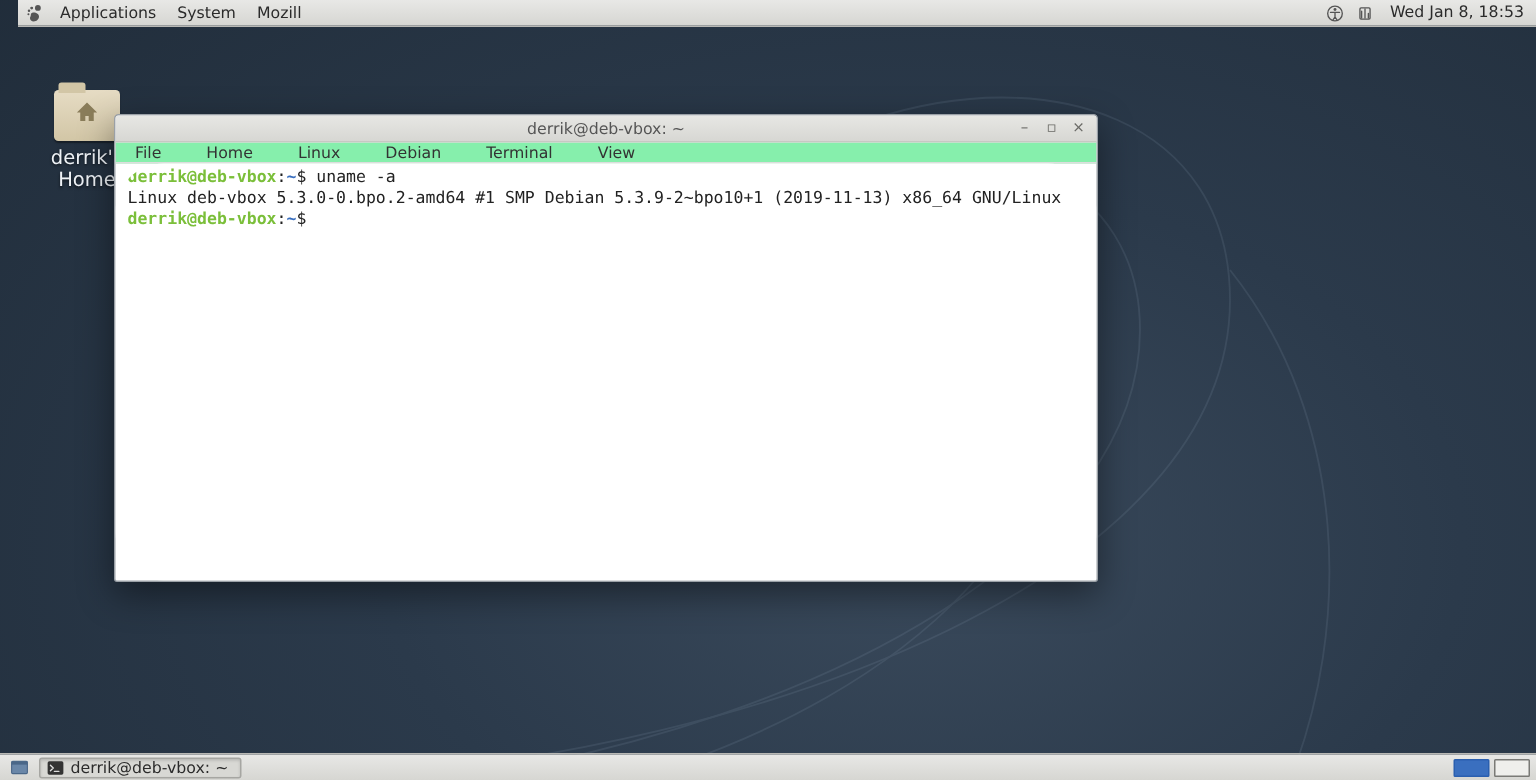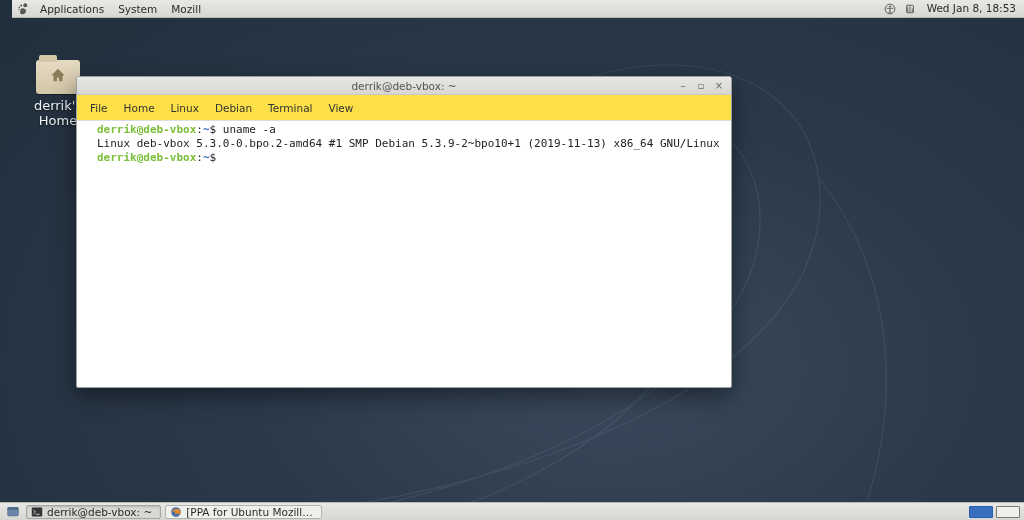--- a/index.html
+++ b/index.html
@@ -58,27 +58,27 @@
   .titlebar {
     height: 18px; background: linear-gradient(#e7e7e4, #d7d7d3);
     border-bottom: 1px solid #c7c7c3;
     display: flex; align-items: center; position: relative;
     font-size: 10.5px; color: #555;
   }
   .titlebar .title { position: absolute; left: 0; right: 0; text-align: center; pointer-events: none; }
   .titlebar .controls { margin-left: auto; display: flex; gap: 6px; padding-right: 6px; }
   .titlebar .controls .wbtn { width: 12px; height: 12px; display:flex; align-items:center; justify-content:center; color:#6a6a66; font-size:10px; cursor:pointer; }
   .menubar {
-    height: 26px; background: #fde047; border-bottom: 1px solid #ddd;
+    height: 14px; background: #86efac; border-bottom: 1px solid #ddd;
     display: flex; align-items: center; font-size: 10.5px; color: #333;
-    padding: 0 6px; gap: 2px;
+    padding: 0 6px; gap: 16px;
   }
   .menubar .mi { padding: 2px 7px; cursor: pointer; }
   .termbody {
-    flex: 1; background: #fff; padding: 2px 20px;
+    flex: 1; background: #fff; padding: 2px 8px;
     font-family: "DejaVu Sans Mono", monospace; font-size: 11px; line-height: 14px;
     color: #222; white-space: pre; overflow: hidden; border-radius: 32px;
   }
   .termbody .u { color: #7bbf3a; font-weight: bold; }
   .termbody .p { color: #3a6fbf; font-weight: bold; }
 
   
   .bottom-panel {
     position: absolute; left: 0; right: 0; bottom: 0; height: 18px;
     background: linear-gradient(#e8e8e6, #d6d6d2);
@@ -195,29 +195,20 @@
   <div id="tasks" style="display:flex;gap:4px;">
       <div class="task active">
         <span class="ico">
           <svg viewBox="0 0 16 16" width="12" height="12">
             <rect x="1" y="2" width="14" height="12" rx="1.5" fill="#333"></rect>
             <path d="M3.5 5.5 6 8l-2.5 2.5M7 11h4" stroke="#ddd" stroke-width="1.2" fill="none" stroke-linecap="round"></path>
           </svg>
         </span>
         <span class="lbl">derrik@deb-vbox: ~</span>
       </div>
-      <div class="task">
-        <span class="ico">
-          <svg viewBox="0 0 16 16" width="12" height="12">
-            <circle cx="8" cy="8" r="6.5" fill="#4a6ea9"></circle>
-            <path d="M2 10c1-5 5-7 9-6 3 .8 4 5 2 8-1-2-3-1-3-3 0 2-2 1-3 2-1-2 0-3 1-4-3 0-5 1-6 3z" fill="#e08b2c"></path>
-          </svg>
-        </span>
-        <span class="lbl">[PPA for Ubuntu Mozill…</span>
-      </div>
     </div>
   <div class="tray-right">
     <div id="workspaces" style="display:flex;gap:3px;">
         <div class="ws active"></div>
         <div class="ws"></div>
       </div>
   </div>
 </div>
 
 </body></html>

